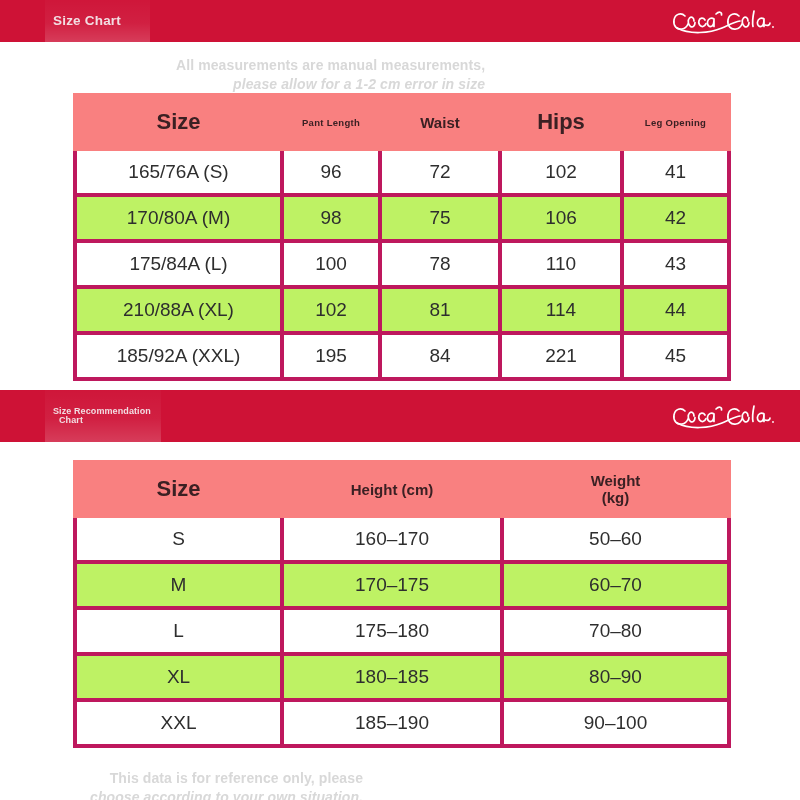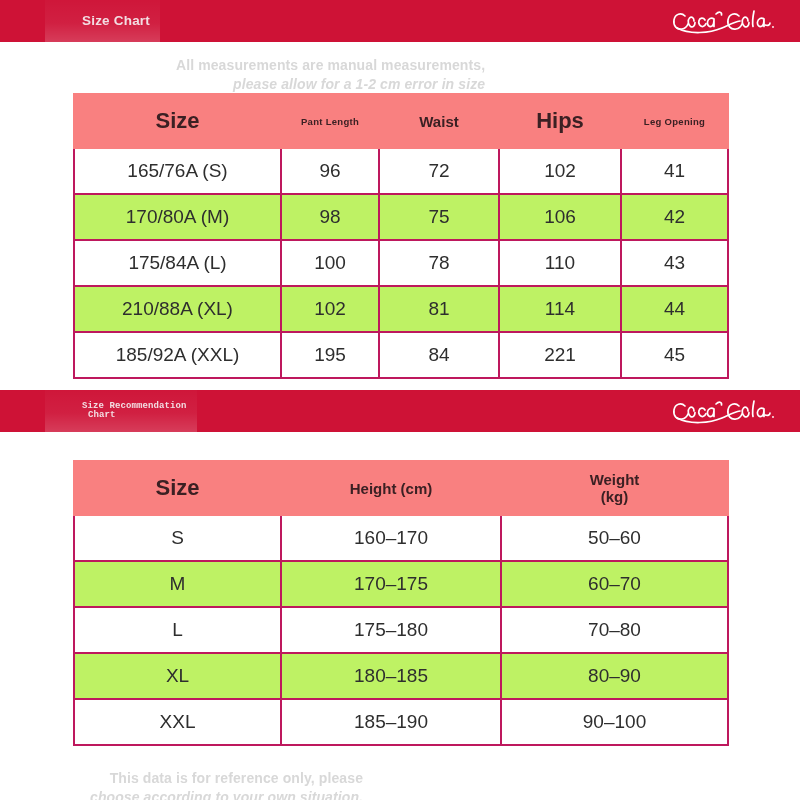--- a/index.html
+++ b/index.html
@@ -22,21 +22,21 @@
   
   .banner {
     position: absolute;
     left: 0;
     width: 800px;
     background: #ce1236;
     display: flex;
     align-items: center;
   }
   .banner-1 { top: 0; height: 42px; }
-  .banner-2 { top: 390px; height: 42px; font-family: Liberation Mono, monospace; }
+  .banner-2 { top: 390px; height: 52px; }
 
   .banner-tab {
     position: absolute;
     left: 45px;
     top: 0;
     height: 100%;
     min-width: 105px;
     background: linear-gradient(to bottom,
                  rgba(255,255,255,0.02) 0%,
                  rgba(255,255,255,0.06) 55%,
@@ -47,21 +47,20 @@
   }
   .banner-tab-2 { min-width: 105px; }
 
   .banner-label {
     color: #f2dde2;
     font-weight: bold;
     font-size: 13.5px;
     letter-spacing: 0.2px;
     white-space: nowrap;
     line-height: 1.05;
-    margin-left: 29px;
   }
   .banner-label-2 {
     font-size: 9px;
     letter-spacing: 0.1px;
   }
   .banner-label-2 .l2 { display: block; padding-left: 6px; }
 
   
   .logo {
     position: absolute;
@@ -95,21 +94,21 @@
     left: 73px;
     width: 654px;
     border-collapse: collapse;
     table-layout: fixed;
     background: #ffffff;
   }
   .tbl-1 { top: 93px; }
   .tbl-2 { top: 460px; }
 
   .tbl th, .tbl td {
-    border: 2px solid #be185d;
+    border: 4px solid #be185d;
     text-align: center;
     vertical-align: middle;
     color: #2e2e2e;
   }
 
   .tbl thead th {
     background: #f98080;
     border-color: #f98080;
     color: #3b2023;
     font-weight: bold;

